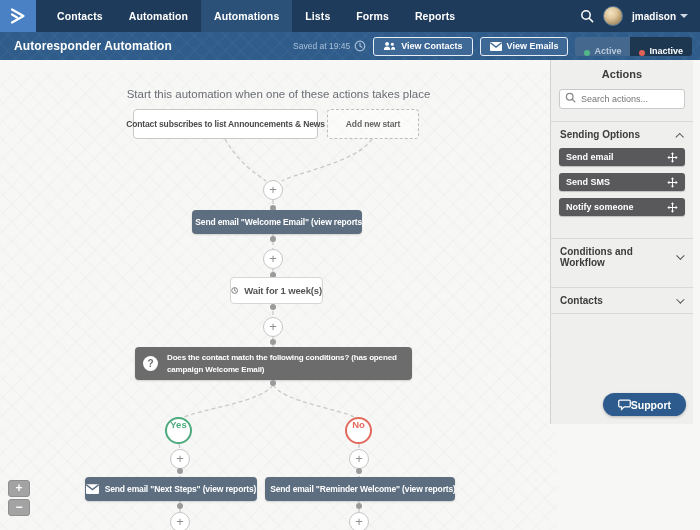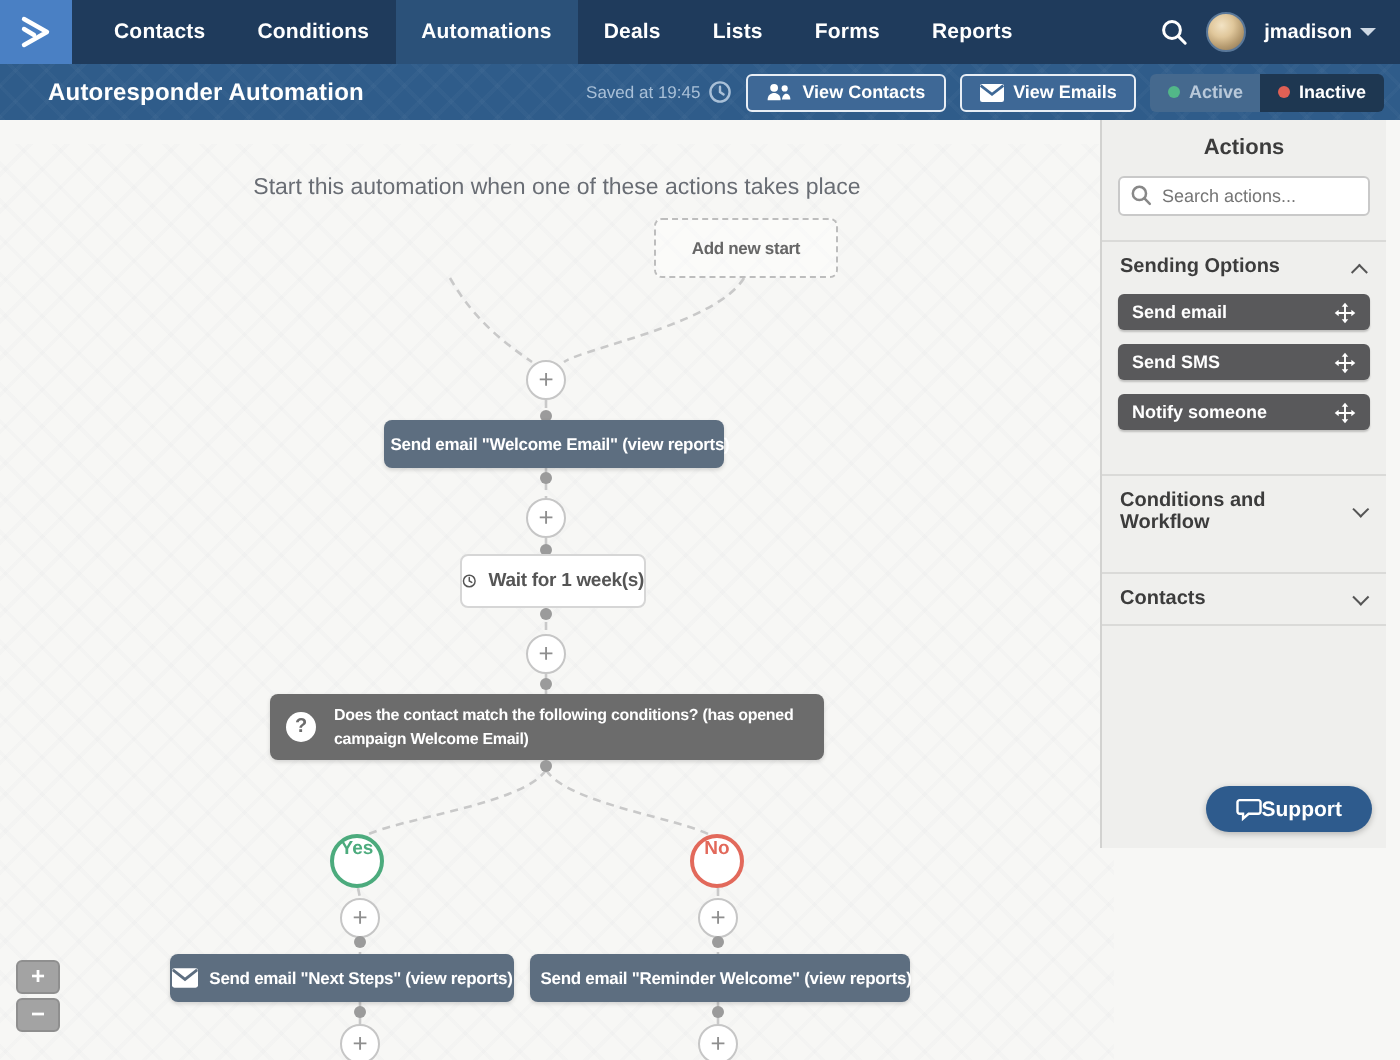--- a/index.html
+++ b/index.html
@@ -15,26 +15,26 @@
   .nav-right { margin-left:auto; display:flex; align-items:center; gap:9px; padding-right:12px; }
   .avatar { width:20px; height:20px; border-radius:50%; background:radial-gradient(circle at 38% 32%, #f2e3c4 0%, #e0c79b 35%, #b59a6f 65%, #7d6a50 100%); border:1px solid #5a7899; }
   .user-name { color:#fff; font-size:10px; font-weight:bold; display:flex; align-items:center; gap:4px; cursor:pointer;text-align:center; }
   .caret-down { width:0; height:0; border-left:4px solid transparent; border-right:4px solid transparent; border-top:4px solid #cdd8e4; }
 
   
   .subbar { position:absolute; left:0; top:32px; width:700px; height:28px; background:#2f5c8a;
     background-image:repeating-linear-gradient(45deg, rgba(255,255,255,.022) 0 2px, transparent 2px 11px),
                      repeating-linear-gradient(-45deg, rgba(255,255,255,.022) 0 2px, transparent 2px 11px);
     display:flex; align-items:center; z-index:5; }
-  .page-title { color:#fff; font-size:12px; font-weight:bold; margin-left:24px; letter-spacing:.1px; }
+  .page-title { color:#fff; font-size:12px; font-weight:bold; margin-left:14px; letter-spacing:.1px; }
   .subbar-right { margin-left:auto; display:flex; align-items:center; gap:7px; margin-right:8px; }
   .saved { color:#a9c0d8; font-size:8.5px; display:flex; align-items:center; gap:4px; }
   .sub-btn { height:19px; background:#3e6896; border:1px solid #e8eef5; border-radius:3px; color:#fff; font-size:9px; font-weight:bold; display:flex; align-items:center; gap:5px; padding:0 9px; cursor:pointer; }
   .toggle { display:flex; height:19px; border-radius:3px; overflow:hidden; cursor:pointer; }
-  .toggle-seg { display:flex; align-items:center; gap:4px; padding:0 9px; font-size:9px; font-weight:bold; }
+  .toggle-seg { display:flex; align-items:flex-end; gap:4px; padding:0 9px; font-size:9px; font-weight:bold; }
   .toggle-active { background:#45698e; color:#b9c9da; }
   .toggle-inactive { background:#1e3751; color:#fff; }
   .dot8 { width:6px; height:6px; border-radius:50%; }
 
   
   .canvas { position:absolute; left:0; top:60px; width:557px; height:526px; background:#f7f7f5;
     background-image:repeating-linear-gradient(45deg, rgba(40,50,90,.016) 0 2px, transparent 2px 13px),
                      repeating-linear-gradient(-45deg, rgba(40,50,90,.016) 0 2px, transparent 2px 13px);margin-top:12px; }
   .canvas svg.wires { position:absolute; left:0; top:0; pointer-events:none; }
   .canvas-heading { position:absolute; left:0; top:16px; width:557px; text-align:center; color:#696d74; font-size:11.5px; }
@@ -75,23 +75,22 @@
 
 <div class="nav">
   <div class="logo">
     <svg width="20" height="20" viewBox="0 0 20 20">
       <path d="M4 3.5 L15.5 10 L4 16.5" fill="none" stroke="#fff" stroke-width="2.2" stroke-linecap="round" stroke-linejoin="round"></path>
       <path d="M4 8.5 L9 11.5" fill="none" stroke="#fff" stroke-width="2.2" stroke-linecap="round"></path>
     </svg>
   </div>
   <div class="nav-items">
     <div class="nav-item">Contacts</div>
-    <div class="nav-item">Conditions</div>
+    <div class="nav-item">Automation</div>
     <div class="nav-item active">Automations</div>
-    <div class="nav-item">Deals</div>
     <div class="nav-item">Lists</div>
     <div class="nav-item">Forms</div>
     <div class="nav-item">Reports</div>
   </div>
   <div class="nav-right">
     <svg width="14" height="14" viewBox="0 0 14 14" style="cursor:pointer">
       <circle cx="6" cy="6" r="4.2" fill="none" stroke="#fff" stroke-width="1.5"></circle>
       <line x1="9.2" y1="9.2" x2="12.6" y2="12.6" stroke="#fff" stroke-width="1.5" stroke-linecap="round"></line>
     </svg>
     <div class="avatar"></div>
@@ -161,20 +160,21 @@
       <path d="M359,397 L359,405"></path>
       <path d="M180,429 L180,440"></path>
       <path d="M359,429 L359,440"></path>
       <path d="M180,460 L180,470"></path>
       <path d="M359,460 L359,470"></path>
     </g>
   </svg>
 
   <div class="canvas-heading">Start this automation when one of these actions takes place</div>
 
+  <div class="start-box start-trigger">Contact subscribes to list Announcements &amp; News</div>
   <div class="start-box start-add">Add new start</div>
 
   <div class="plus" style="left:263px; top:108px;">+</div>
 
   <span class="wire-dot" style="left:270px; top:133px;"></span>
   <div class="node node-email" style="left:192px; top:138px; width:170px; height:24px;">
     <svg width="13" height="10" viewBox="0 0 16 12">
       <rect x="0" y="0" width="16" height="12" rx="1.5" fill="#fff"></rect>
       <path d="M0.5 1 L8 6.8 L15.5 1" stroke="#5d6e80" stroke-width="1.8" fill="none"></path>
     </svg>

